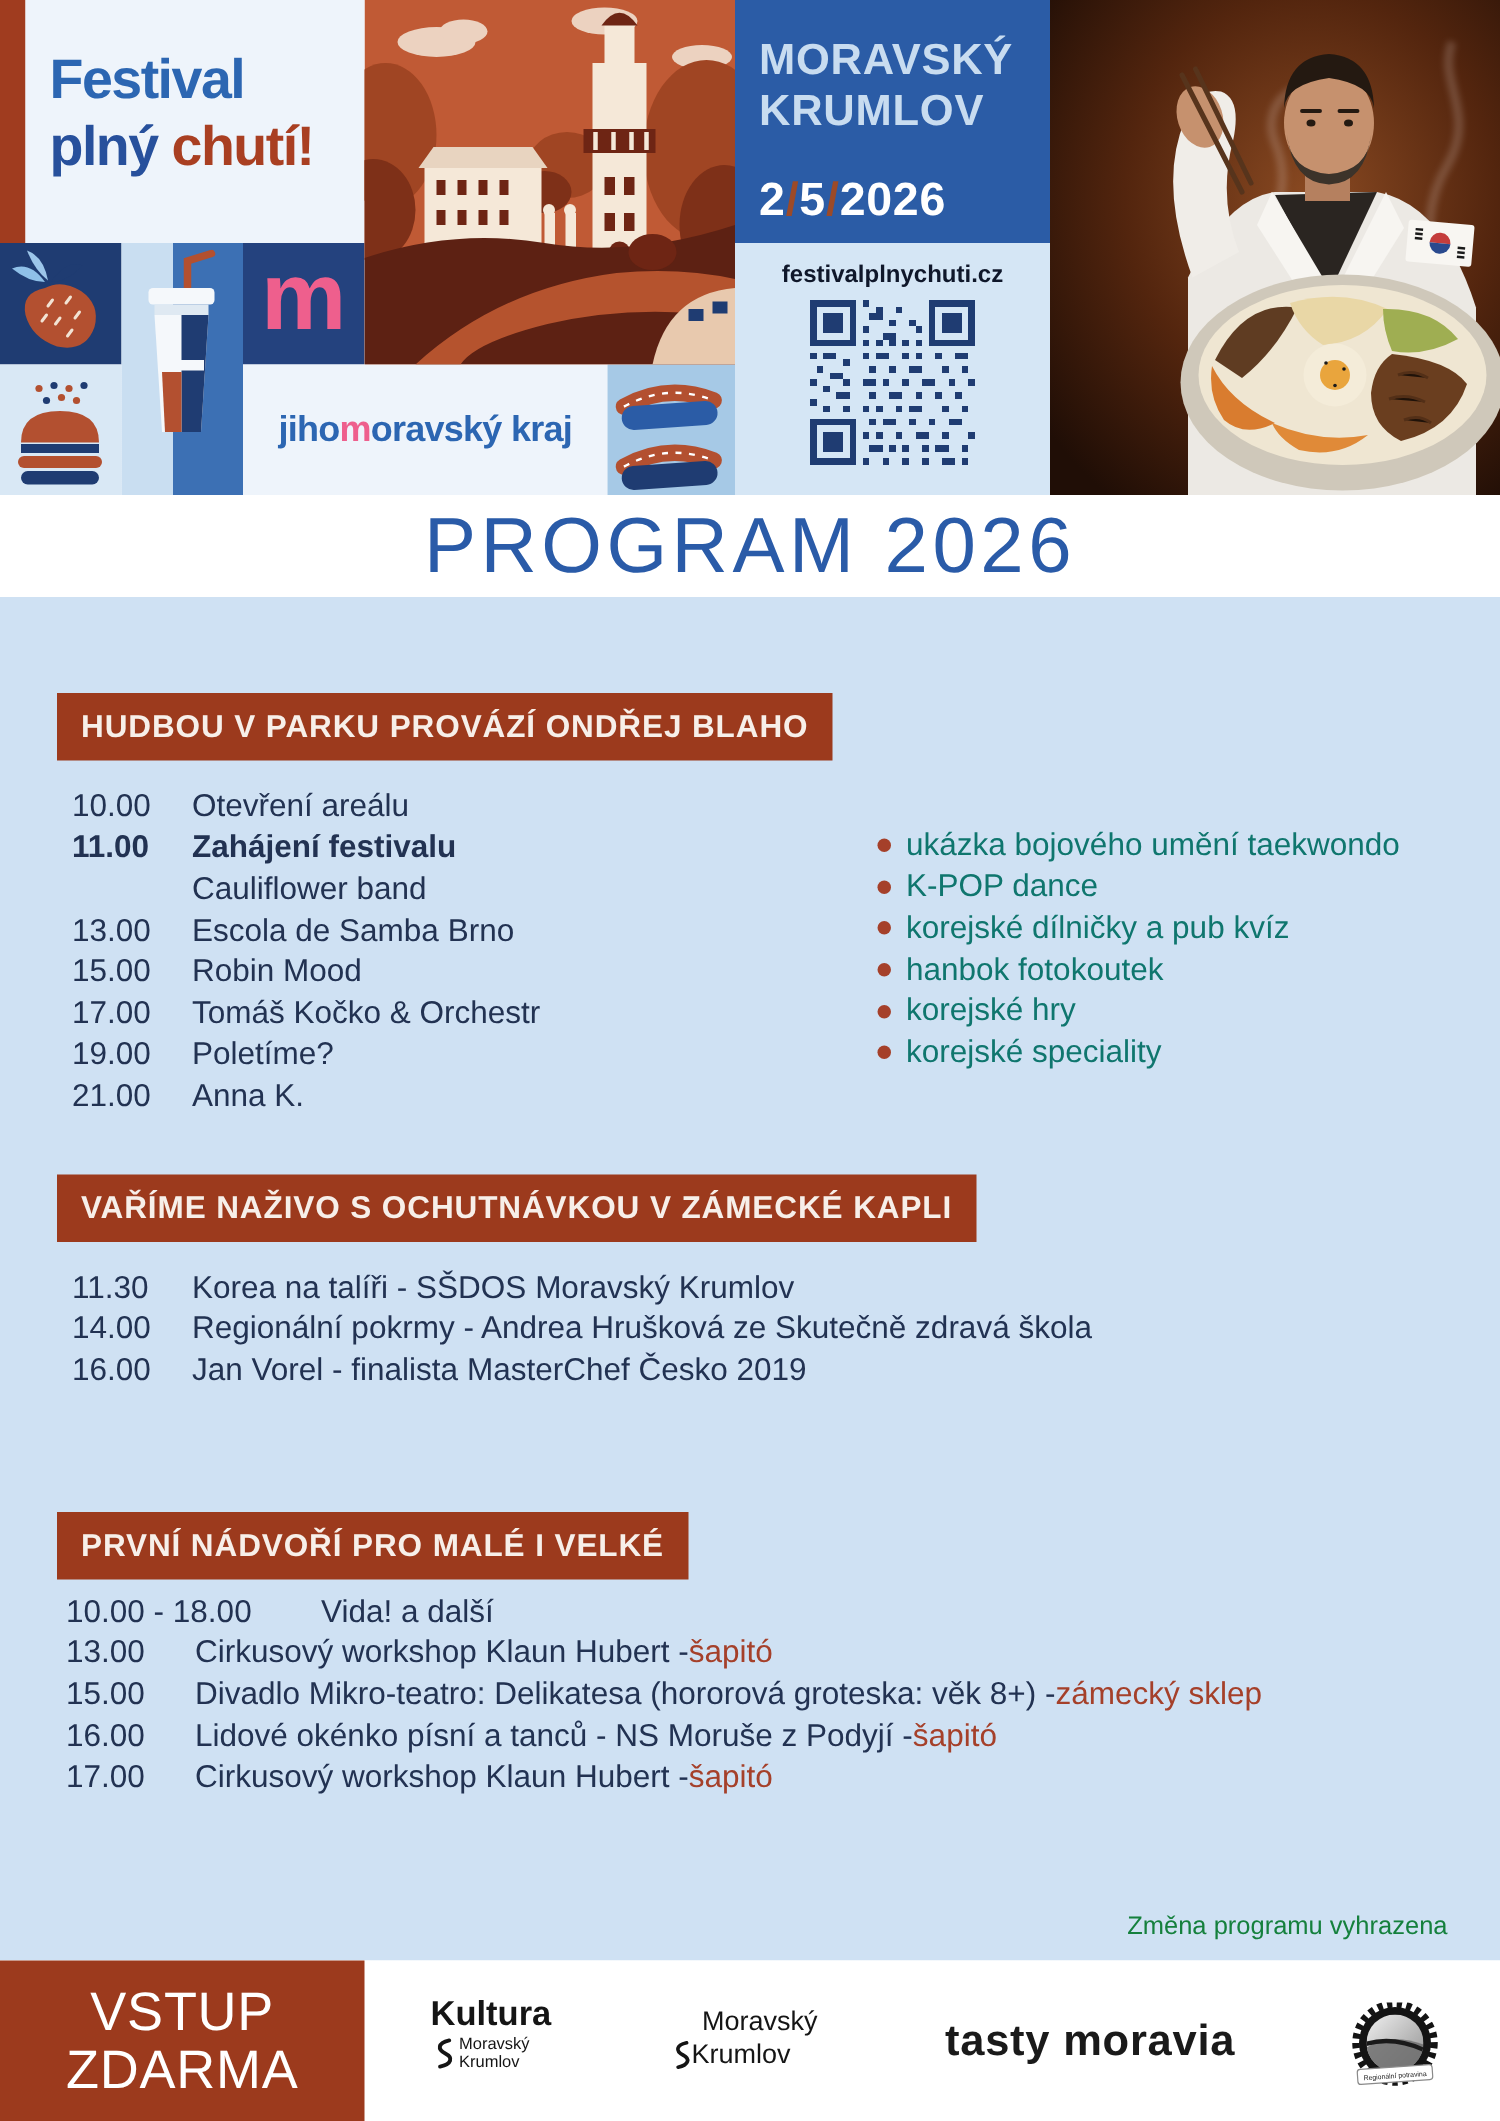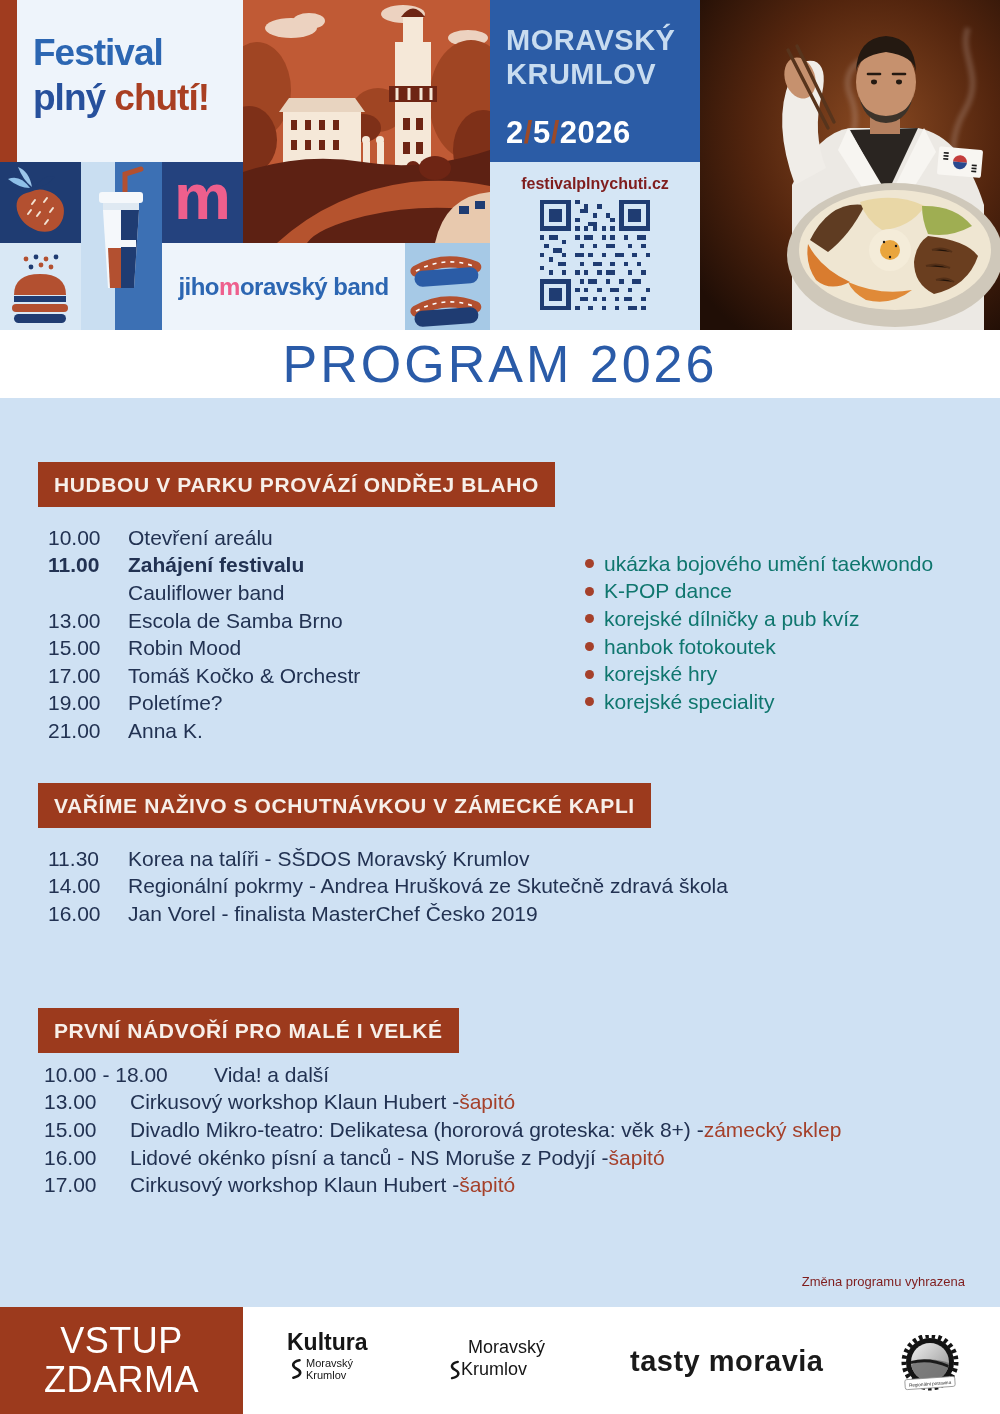--- a/index.html
+++ b/index.html
@@ -21,21 +21,21 @@
   .strip-region{left:162px;top:243px;width:243px;height:87px;background:#eef4fb;display:flex;align-items:center;justify-content:center;}
   .strip-region .rg{font-size:24px;font-weight:bold;color:#2c66b2;letter-spacing:-0.5px;}
   .strip-region .pink{color:#ee5f8d;}
   .tile-hotdog{left:405px;top:243px;width:85px;height:87px;background:#a6c9e6;}
   .castle{left:243px;top:0;width:247px;height:243px;}
   .datebox{left:490px;top:0;width:210px;height:162px;background:#2b5ca6;box-sizing:border-box;padding:24px 0 0 16px;}
   .datebox .city{font-size:29px;font-weight:bold;color:#c8dcf0;letter-spacing:0.5px;line-height:1.17;}
   .datebox .date{font-size:31px;font-weight:bold;color:#ffffff;margin-top:23px;letter-spacing:0.5px;}
   .datebox .slash{color:#9c4a28;}
   .qrpanel{left:490px;top:162px;width:210px;height:168px;background:#d5e6f5;text-align:center;box-sizing:border-box;padding-top:13px;}
-  .qrpanel .site{font-size:16px;font-weight:bold;color:#7f1d1d;}
+  .qrpanel .site{font-size:16px;font-weight:bold;color:#0f172a;}
   .qrpanel svg{margin-top:7px;}
   .photo{left:700px;top:0;width:300px;height:330px;}
 
   
   .program-band{left:0;top:330px;width:1000px;height:68px;background:#ffffff;display:flex;align-items:center;justify-content:center;}
   .program-title{font-size:52px;font-weight:normal;color:#2a5ba8;letter-spacing:3px;}
 
   
   .body-bg{left:0;top:398px;width:1000px;height:909px;background:#cfe1f3;}
   .sec-h{position:absolute;background:#9c3a1d;color:#f7efe9;font-weight:bold;font-size:21px;
@@ -43,21 +43,21 @@
   .sec-h.two{white-space:normal;width:280px;padding:10px 16px;}
   .sched{position:absolute;font-size:21px;color:#223252;}
   .srow{display:flex;height:27.6px;align-items:center;white-space:nowrap;}
   .srow .time{width:80px;flex:0 0 auto;}
   .srow.wide .time{width:170px;}
   .srow.bold{font-weight:bold;}
   .venue{color:#a5402a;}
   .bullets{position:absolute;font-size:21px;color:#0f766e;}
   .brow{display:flex;height:27.6px;align-items:center;white-space:nowrap;}
   .brow .dot{width:9px;height:9px;border-radius:50%;background:#a5402a;margin-right:10px;flex:0 0 auto;}
-  .note{position:absolute;right:35px;top:876px;font-size:13px;color:#7f1d1d;}
+  .note{position:absolute;right:35px;top:876px;font-size:17px;color:#15803d;}
 
   
   .footer{left:0;top:1307px;width:1000px;height:107px;background:#ffffff;}
   .vstup{position:absolute;left:0;top:0;width:243px;height:107px;background:#9c3a1d;color:#ffffff;
          display:flex;flex-direction:column;align-items:center;justify-content:center;
          font-weight:normal;font-size:36px;line-height:1.06;letter-spacing:0.5px;}
   .logo-kultura{position:absolute;left:287px;top:22px;color:#151515;}
   .logo-kultura .k-name{font-size:23px;font-weight:bold;}
   .logo-kultura .k-sub{display:flex;align-items:center;margin-top:1px;margin-left:2px;}
   .logo-kultura .k-sub .small{font-size:11px;line-height:1.1;margin-left:3px;}
@@ -124,21 +124,21 @@
       <path d="M27 86 L40 86 L40 126 L29 126 Z" fill="#b35030"></path>
       <rect x="25" y="78" width="30" height="7" fill="#f5f8fb"></rect>
     </svg>
   </div>
 
   <div class="abs tile-m">
     <span>m</span>
   </div>
 
   <div class="abs strip-region">
-    <div class="rg"><span>jiho</span><span class="pink">m</span><span>oravský band</span></div>
+    <div class="rg"><span>jiho</span><span class="pink">m</span><span>oravský kraj</span></div>
   </div>
 
   <div class="abs tile-hotdog">
     <svg width="85" height="87" viewBox="0 0 85 87">
       <g transform="translate(9,8) rotate(-4 32 20)">
         <path d="M2 18 Q32 4 62 18" stroke="#b35030" stroke-width="11" fill="none" stroke-linecap="round"></path>
         <path d="M2 18 Q32 4 62 18" stroke="#ffffff" stroke-width="1.6" fill="none" stroke-dasharray="4 5"></path>
         <rect x="0" y="18" width="64" height="16" rx="8" fill="#2b5ca6"></rect>
       </g>
       <g transform="translate(9,48) rotate(-4 32 20)">

